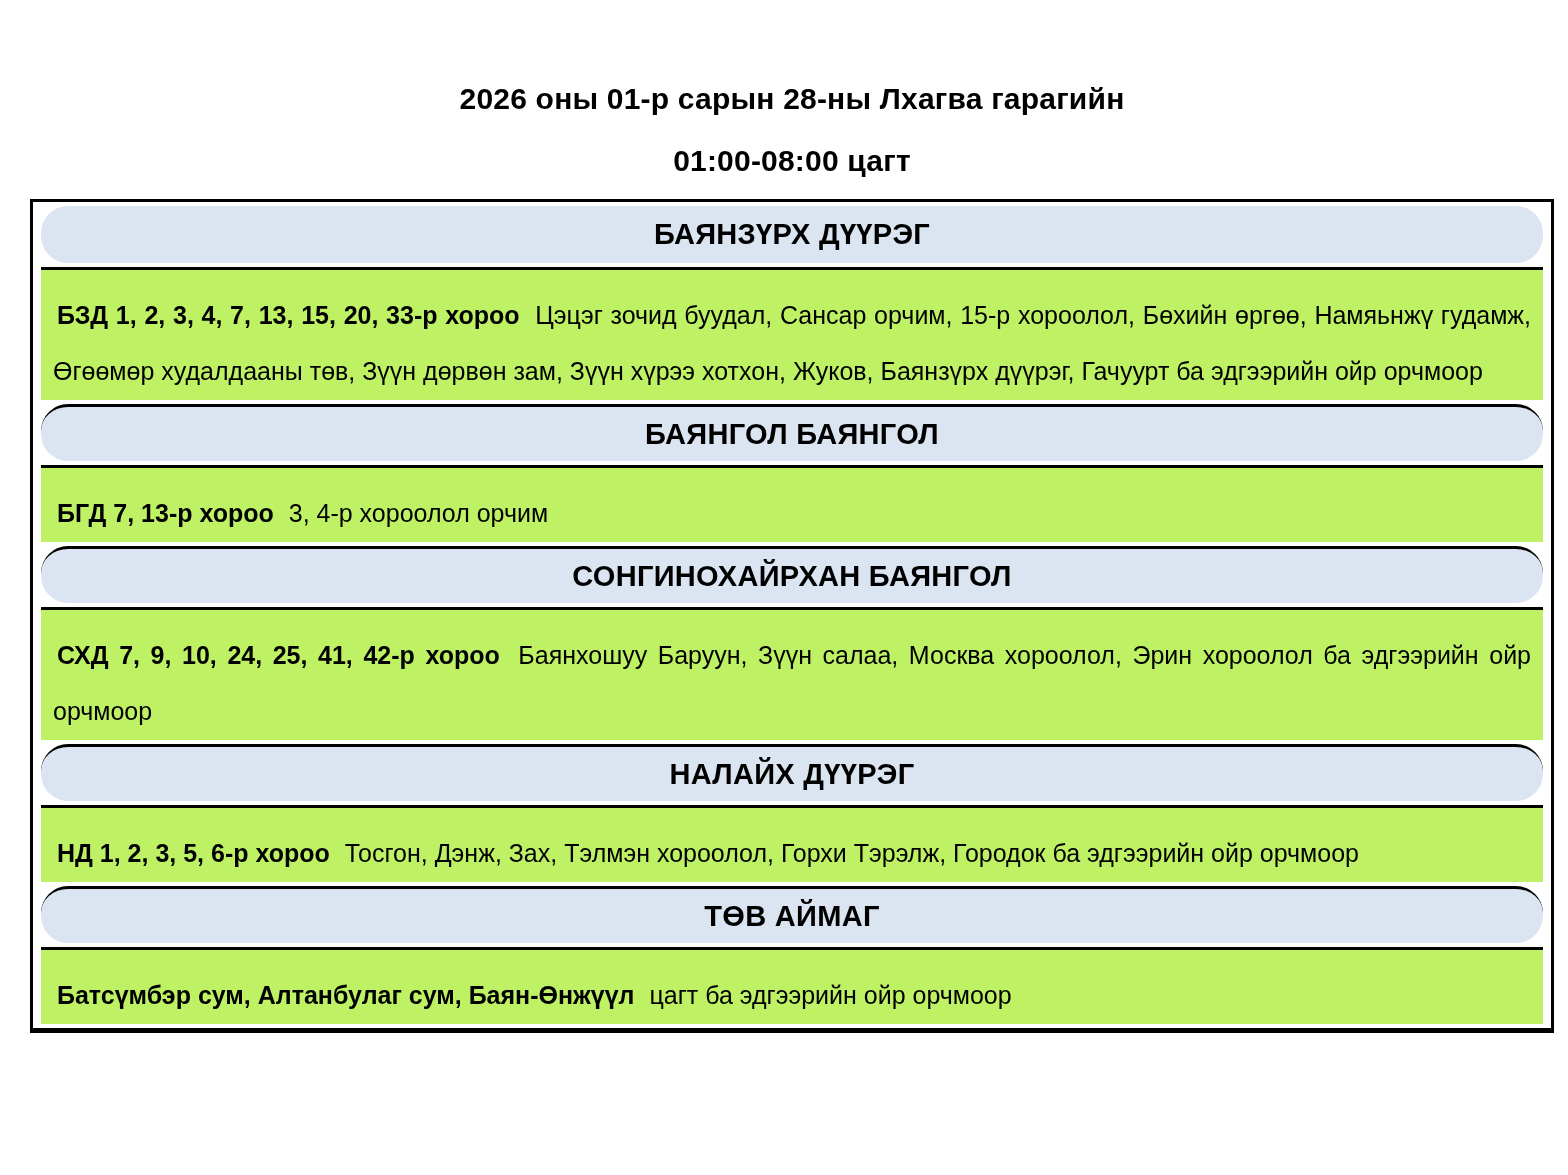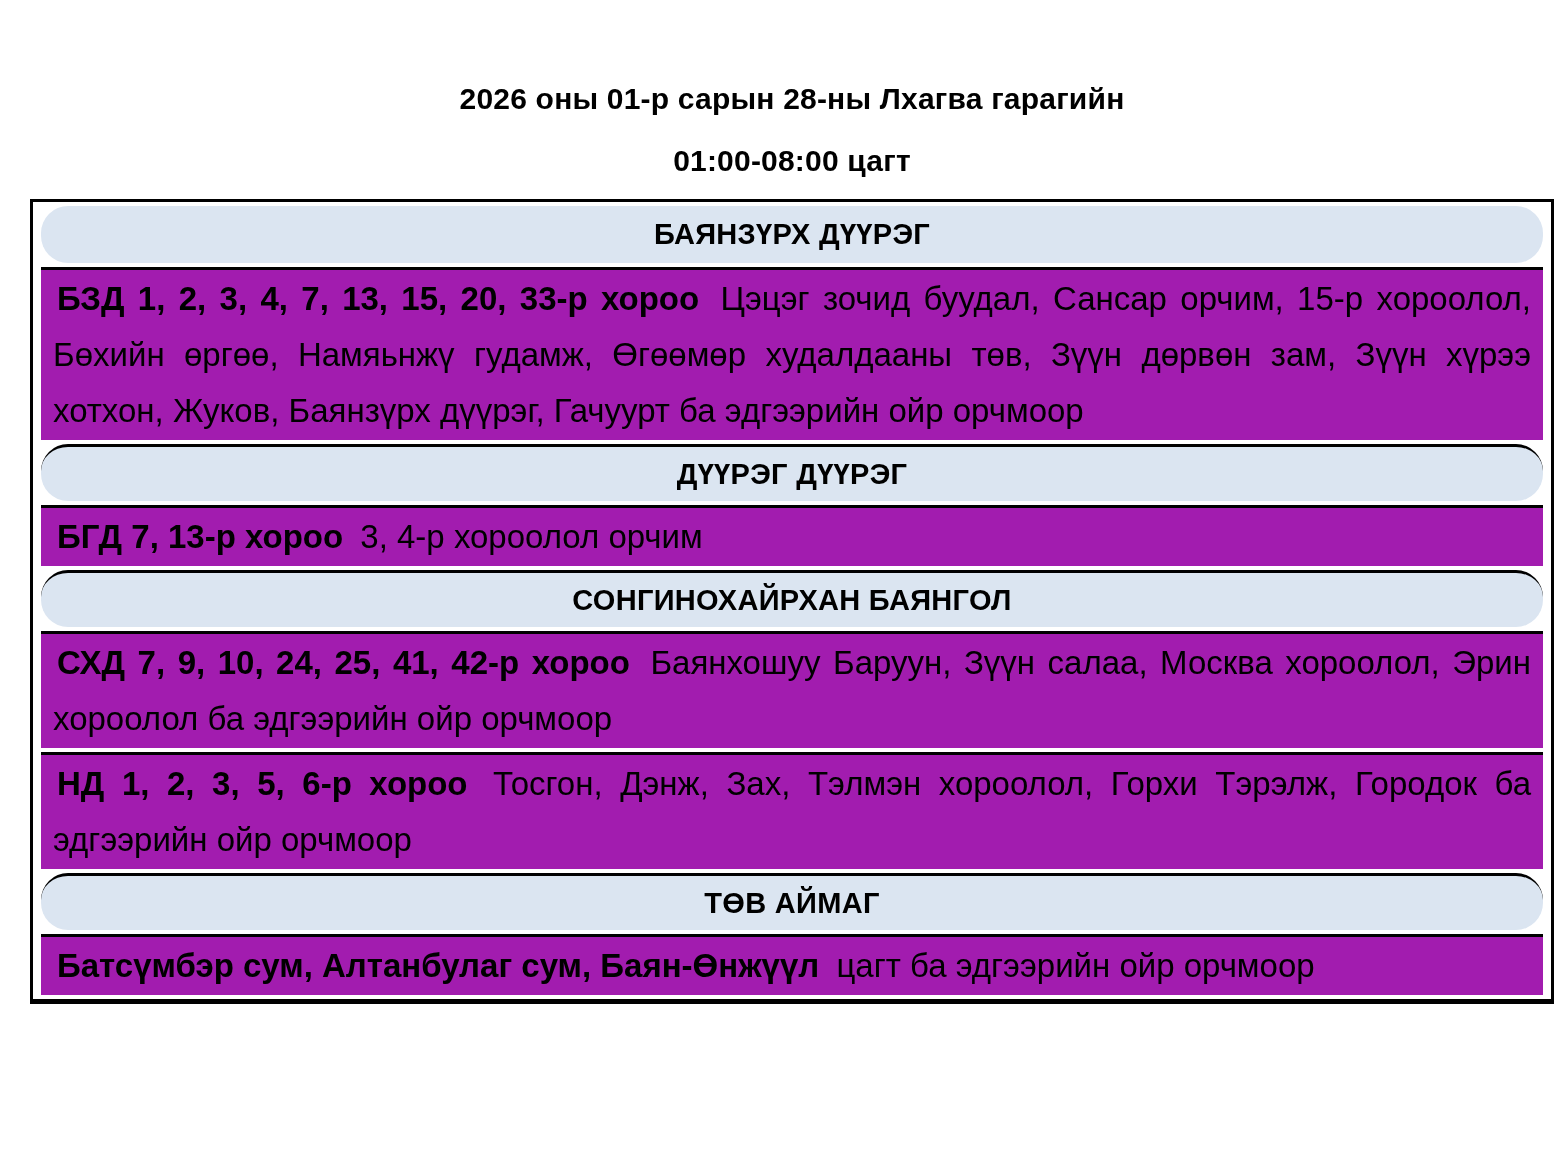--- a/index.html
+++ b/index.html
@@ -30,54 +30,55 @@
     height:57px;
     background:var(--header-bg);
     display:flex;align-items:center;justify-content:center;
     font-size:29px;font-weight:bold;
     letter-spacing:.3px;
     border-radius:27px;
   }
   .sec:not(:first-child) .sec-header{border-top:3px solid var(--border);}
   .sec-body{
     border-top:3px solid var(--border);
-    background:#a21caf;
-    font-size:33px;line-height:56px;
-    padding:1px 12px 1px 12px;
+    background:#bef264;
+    font-size:25px;line-height:56px;
+    padding:17px 12px 1px 12px;
     text-align:justify;
   }
   .sec-body .lead{font-weight:bold;}
 </style>
 </head>
 <body>
 
 <div class="titles">
   <div class="title-line">2026 оны 01-р сарын 28-ны Лхагва гарагийн</div>
   <div class="title-line">01:00-08:00 цагт</div>
 </div>
 
 <div class="outage-table">
 
   <div class="sec">
     <div class="sec-header">БАЯНЗҮРХ ДҮҮРЭГ</div>
     <p class="sec-body"><span class="lead">БЗД 1, 2, 3, 4, 7, 13, 15, 20, 33-р хороо</span> <span>Цэцэг зочид буудал, Сансар орчим, 15-р хороолол, Бөхийн өргөө, Намяьнжү гудамж, Өгөөмөр худалдааны төв, Зүүн дөрвөн зам, Зүүн хүрээ хотхон, Жуков, Баянзүрх дүүрэг, Гачуурт ба эдгээрийн ойр орчмоор</span></p>
   </div>
 
   <div class="sec">
-    <div class="sec-header">ДҮҮРЭГ ДҮҮРЭГ</div>
+    <div class="sec-header">БАЯНГОЛ БАЯНГОЛ</div>
     <p class="sec-body"><span class="lead">БГД 7, 13-р хороо</span> <span>3, 4-р хороолол орчим</span></p>
   </div>
 
   <div class="sec">
     <div class="sec-header">СОНГИНОХАЙРХАН БАЯНГОЛ</div>
     <p class="sec-body"><span class="lead">СХД 7, 9, 10, 24, 25, 41, 42-р хороо</span> <span>Баянхошуу Баруун, Зүүн салаа, Москва хороолол, Эрин хороолол ба эдгээрийн ойр орчмоор</span></p>
   </div>
 
 
   <div class="sec">
+    <div class="sec-header">НАЛАЙХ ДҮҮРЭГ</div>
     <p class="sec-body"><span class="lead">НД 1, 2, 3, 5, 6-р хороо</span> <span>Тосгон, Дэнж, Зах, Тэлмэн хороолол, Горхи Тэрэлж, Городок ба эдгээрийн ойр орчмоор</span></p>
   </div>
 
   <div class="sec">
     <div class="sec-header">ТӨВ АЙМАГ</div>
     <p class="sec-body"><span class="lead">Батсүмбэр сум, Алтанбулаг сум, Баян-Өнжүүл</span> <span>цагт ба эдгээрийн ойр орчмоор</span></p>
   </div>
 
 </div>
 

